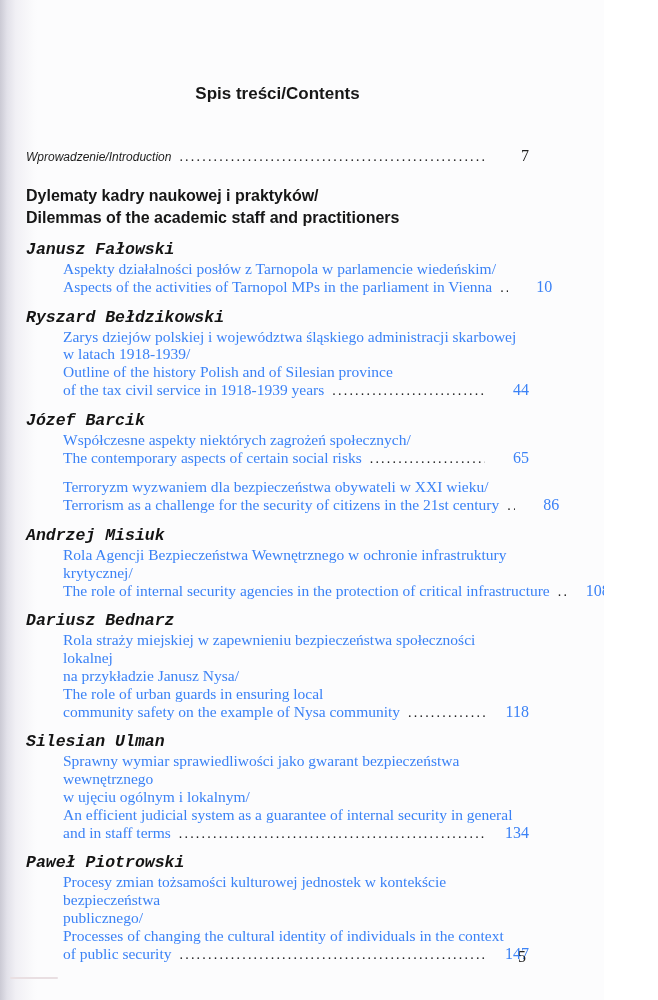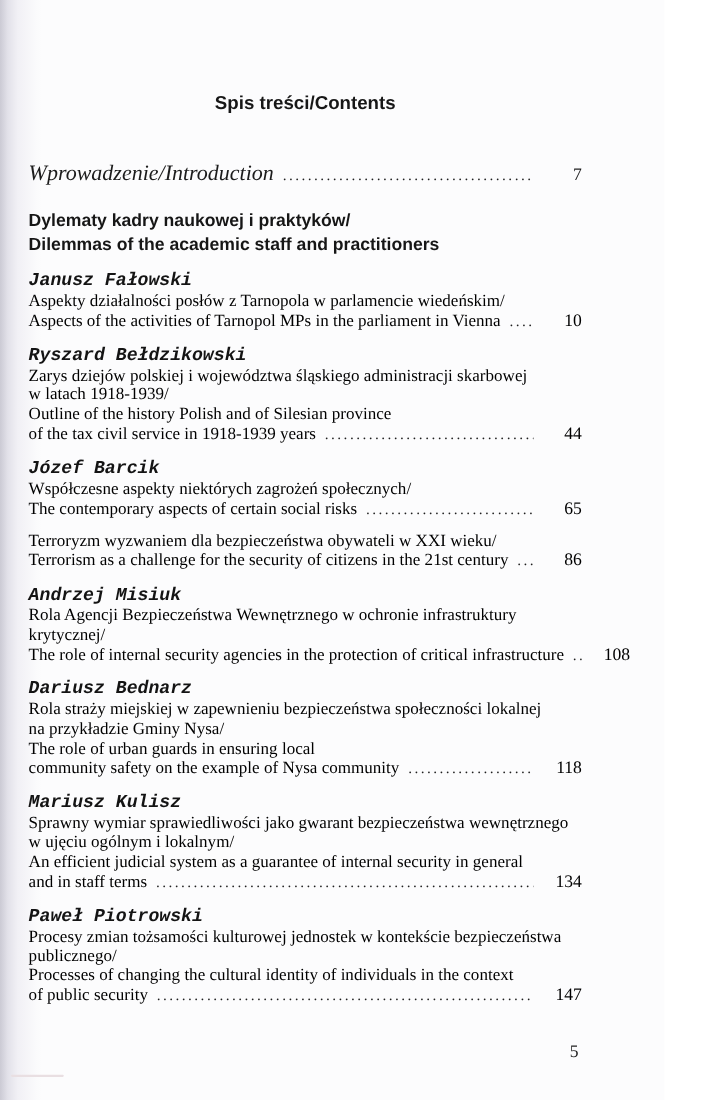--- a/index.html
+++ b/index.html
@@ -46,23 +46,23 @@
     color: #171717;
   }
   .row {
     display: flex;
     align-items: baseline;
   }
   .intro-row {
     margin-top: 43px;
   }
   .intro-label {
-    font-family: Liberation Serif, serif;
+    font-family: Liberation Sans, sans-serif;
     font-style: italic;
-    font-size: 20px;
+    font-size: 12px;
     white-space: nowrap;
   }
   .leader {
     flex: 1 1 0;
     min-width: 8px;
     overflow: hidden;
     white-space: nowrap;
     margin: 0 10px 0 8px;
     font-family: "Liberation Serif", serif;
     font-size: 14px;
@@ -96,21 +96,22 @@
     font-weight: bold;
     font-style: italic;
     font-size: 16.5px;
     line-height: 20px;
     color: #141414;
   }
   .entry-line {
     font-family: "Liberation Serif", serif;
     font-size: 15.5px;
     line-height: 17.8px;
-    color: #000000;
+    color: #3b82f6;
+    margin-left: 37px;
   }
   .final-line {
     white-space: nowrap;
   }
   .footer-pagenum {
     position: absolute;
     top: 948px;
     right: 78px;
     font-family: "Liberation Serif", serif;
     font-size: 16px;
@@ -181,30 +182,30 @@
           <div class="entry-line">Rola Agencji Bezpieczeństwa Wewnętrznego w ochronie infrastruktury krytycznej/</div>
           <div class="row entry-line">
             <span class="final-line">The role of internal security agencies in the protection of critical infrastructure</span>
             <span class="leader"></span>
             <span class="pagenum">108</span>
           </div>
         </div>
         <div class="entry">
           <div class="entry-author">Dariusz Bednarz</div>
           <div class="entry-line">Rola straży miejskiej w zapewnieniu bezpieczeństwa społeczności lokalnej</div>
-          <div class="entry-line">na przykładzie Gminy Nysa/</div>
+          <div class="entry-line">na przykładzie Janusz Nysa/</div>
           <div class="entry-line">The role of urban guards in ensuring local</div>
           <div class="row entry-line">
             <span class="final-line">community safety on the example of Nysa community</span>
             <span class="leader"></span>
             <span class="pagenum">118</span>
           </div>
         </div>
         <div class="entry">
-          <div class="entry-author">Mariusz Kulisz</div>
+          <div class="entry-author">Silesian Ulman</div>
           <div class="entry-line">Sprawny wymiar sprawiedliwości jako gwarant bezpieczeństwa wewnętrznego</div>
           <div class="entry-line">w ujęciu ogólnym i lokalnym/</div>
           <div class="entry-line">An efficient judicial system as a guarantee of internal security in general</div>
           <div class="row entry-line">
             <span class="final-line">and in staff terms</span>
             <span class="leader"></span>
             <span class="pagenum">134</span>
           </div>
         </div>
         <div class="entry">

